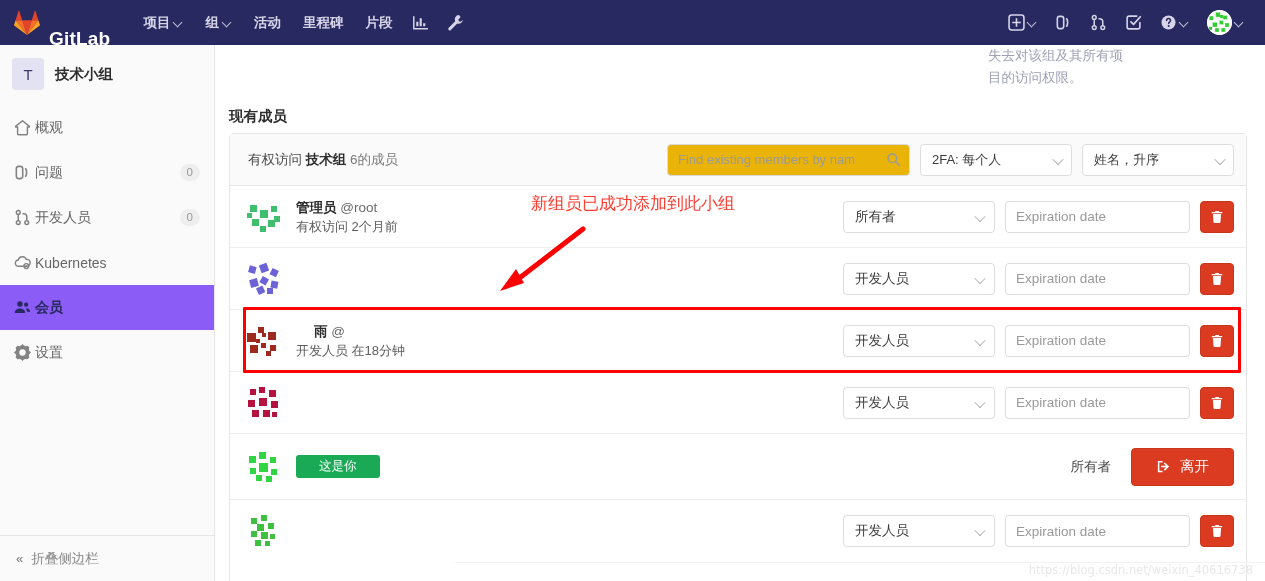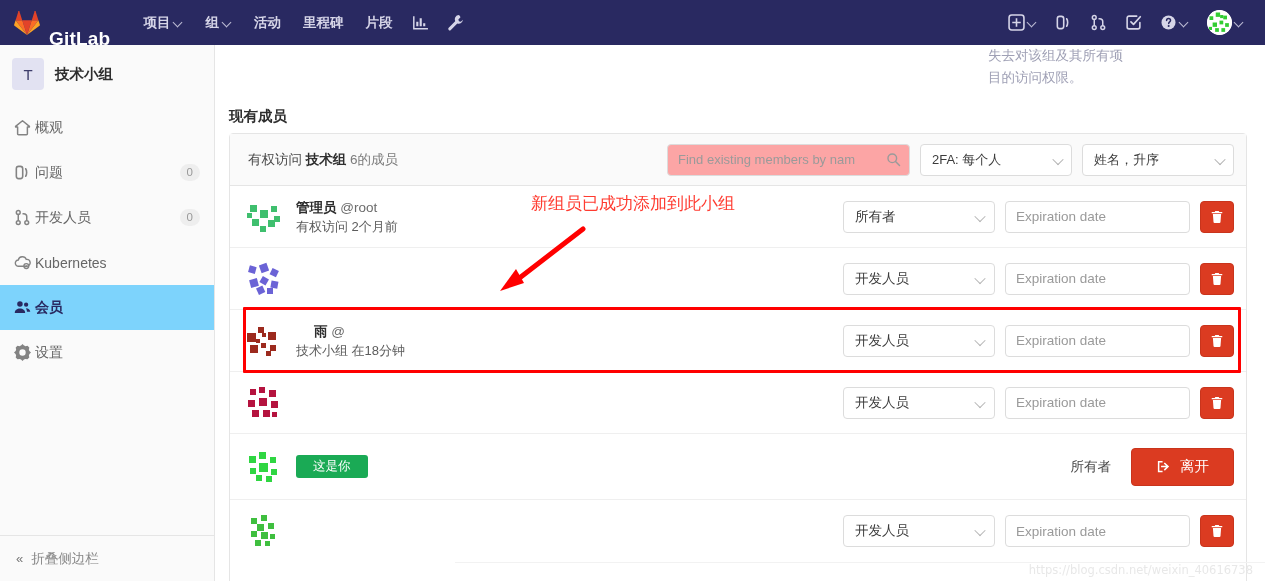--- a/index.html
+++ b/index.html
@@ -83,21 +83,21 @@
     display: flex; align-items: center; justify-content: center;
     font-size: 15px; font-weight: 400;
   }
   .group-name { font-size: 14.5px; font-weight: 700; color: #2e2e2e; }
   .side-list { padding-top: 2px; }
   .side-item {
     display: flex; align-items: center; gap: 4px;
     height: 45px; padding: 0 14px 0 14px;
     color: #666; font-size: 14px; cursor: pointer; position: relative;
   }
-  .side-item.active { background: #7dd3fc; color: #292961; font-weight: 700; }
+  .side-item.active { background: #8b5cf6; color: #292961; font-weight: 700; }
   .side-item .s-ico { width: 17px; height: 17px; flex: none; display: block; opacity: .8; }
   .side-item.active .s-ico { opacity: 1; }
   .side-label { flex: 1; }
   .side-badge {
     background: #eee; color: #999; font-size: 11.5px;
     border-radius: 9px; padding: 1px 7px; line-height: 15px;
   }
   .collapse-bar {
     position: absolute; left: 0; bottom: 0; width: 214px; height: 46px;
     border-top: 1px solid #e5e5e5;
@@ -135,21 +135,21 @@
     display: flex; align-items: center;
     padding: 0 12px 0 18px;
   }
   .panel-head-title { font-size: 13.5px; color: #4a4a4a; }
   .panel-head-title b { font-weight: 700; color: #2e2e2e; margin-top: 21px; }
   .panel-head-title .cnt { color: #7b7b7b; }
   .head-controls { margin-left: auto; display: flex; align-items: center; gap: 10px; }
   .find-wrap { position: relative; width: 243px; height: 32px; }
   .find-input {
     width: 243px; height: 32px;
-    border: 1px solid #dcdcdc; border-radius: 4px; background: #fca5a5;
+    border: 1px solid #dcdcdc; border-radius: 4px; background: #eab308;
     font-size: 13px; color: #555; padding: 0 30px 0 10px;
     outline: none; font-family: inherit;
   }
   .find-input::placeholder { color: #9a9a9a; }
   .find-ico { position: absolute; right: 9px; top: 8px; width: 15px; height: 15px; color: #9a9a9a; }
   .sel {
     position: relative; height: 32px;
     border: 1px solid #dcdcdc; border-radius: 4px; background: #fff;
     display: flex; align-items: center;
     font-size: 13px; color: #3c3c3c; padding: 0 26px 0 11px;
@@ -177,21 +177,21 @@
     width: 40px; height: 40px; border-radius: 50%;
     flex: none; margin-right: 12px; overflow: hidden; background: #fff;
   }
   .row-info { flex: 1; min-width: 0; }
   .row-name { font-size: 13.5px; color: #2e2e2e; line-height: 19px; }
   .row-name b { font-weight: 700; }
   .row-name .handle { color: #6b6b6b; font-weight: 400; }
   .row-sub { font-size: 13px; color: #5c5c5c; line-height: 19px; }
   .you-badge {
     display: inline-block; background: #1aaa55; color: #fff;
-    font-size: 12.5px; border-radius: 3px; padding: 2px 17px;
+    font-size: 12.5px; border-radius: 3px; padding: 2px 23px;
     vertical-align: middle;
   }
   .blurred { filter: blur(3.4px); opacity: .55; }
   .blurred-sm { filter: blur(2.6px); opacity: .5; }
   .row-ctrls { display: flex; align-items: center; gap: 10px; flex: none; }
   .role-sel {
     position: relative; width: 152px; height: 32px;
     border: 1px solid #dcdcdc; border-radius: 4px; background: #fff;
     display: flex; align-items: center; padding: 0 26px 0 11px;
     font-size: 13.5px; color: #3c3c3c; cursor: pointer;
@@ -558,21 +558,21 @@
                   <rect x="12" y="18" width="4" height="4"></rect>
                 <rect x="22" y="30" width="5" height="5"></rect>
               </g>
             </svg>
           </span>
           <div class="row-info" style="padding-left:18px;">
             <div class="row-name">
               <b>雨</b>
               <span class="handle">@</span>
             </div>
-            <div class="row-sub" style="margin-left:-18px;">技术小组 在18分钟</div>
+            <div class="row-sub" style="margin-left:-18px;">开发人员 在18分钟</div>
           </div>
           <div class="row-ctrls">
             <div class="role-sel">
               <span>开发人员</span>
               <span class="dn"></span>
             </div>
             <input class="exp-input" value="" placeholder="Expiration date" style="">
             <div class="del-btn">
               <svg viewBox="0 0 16 16">
                 <path fill="currentColor" d="M6 1h4l.6 1.2H14v1.4H2V2.2h3.4zM3.3 4.6h9.4l-.7 9.2a1.2 1.2 0 0 1-1.2 1.1H5.2A1.2 1.2 0 0 1 4 13.8z"></path>

